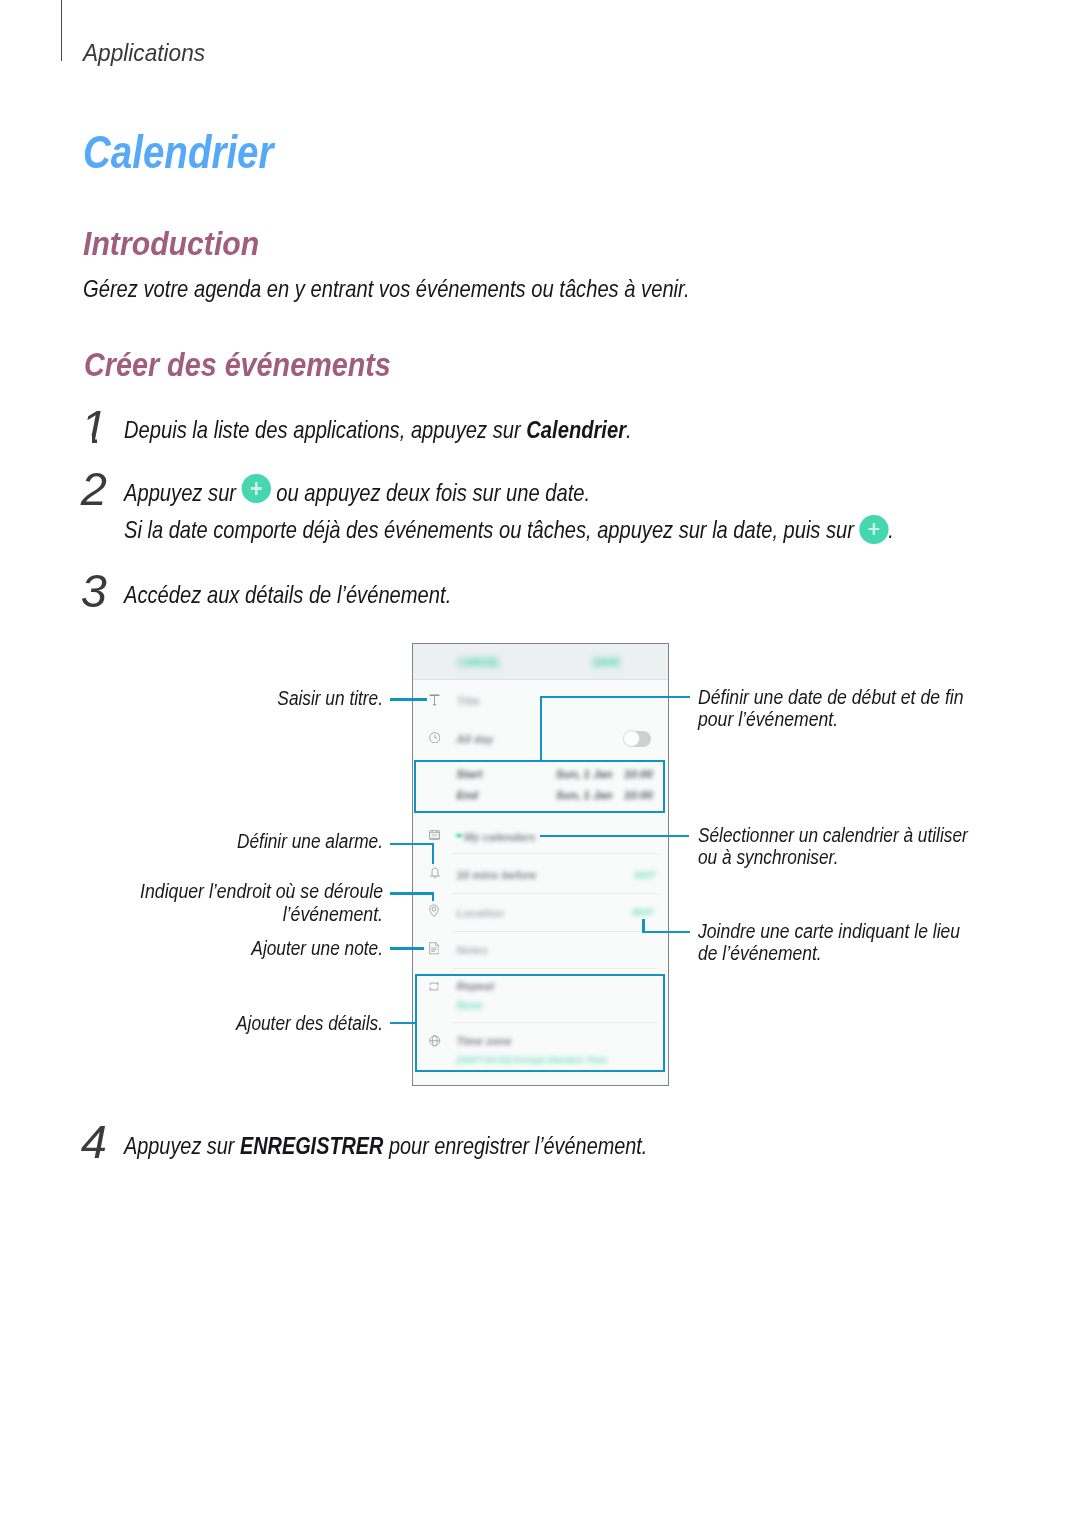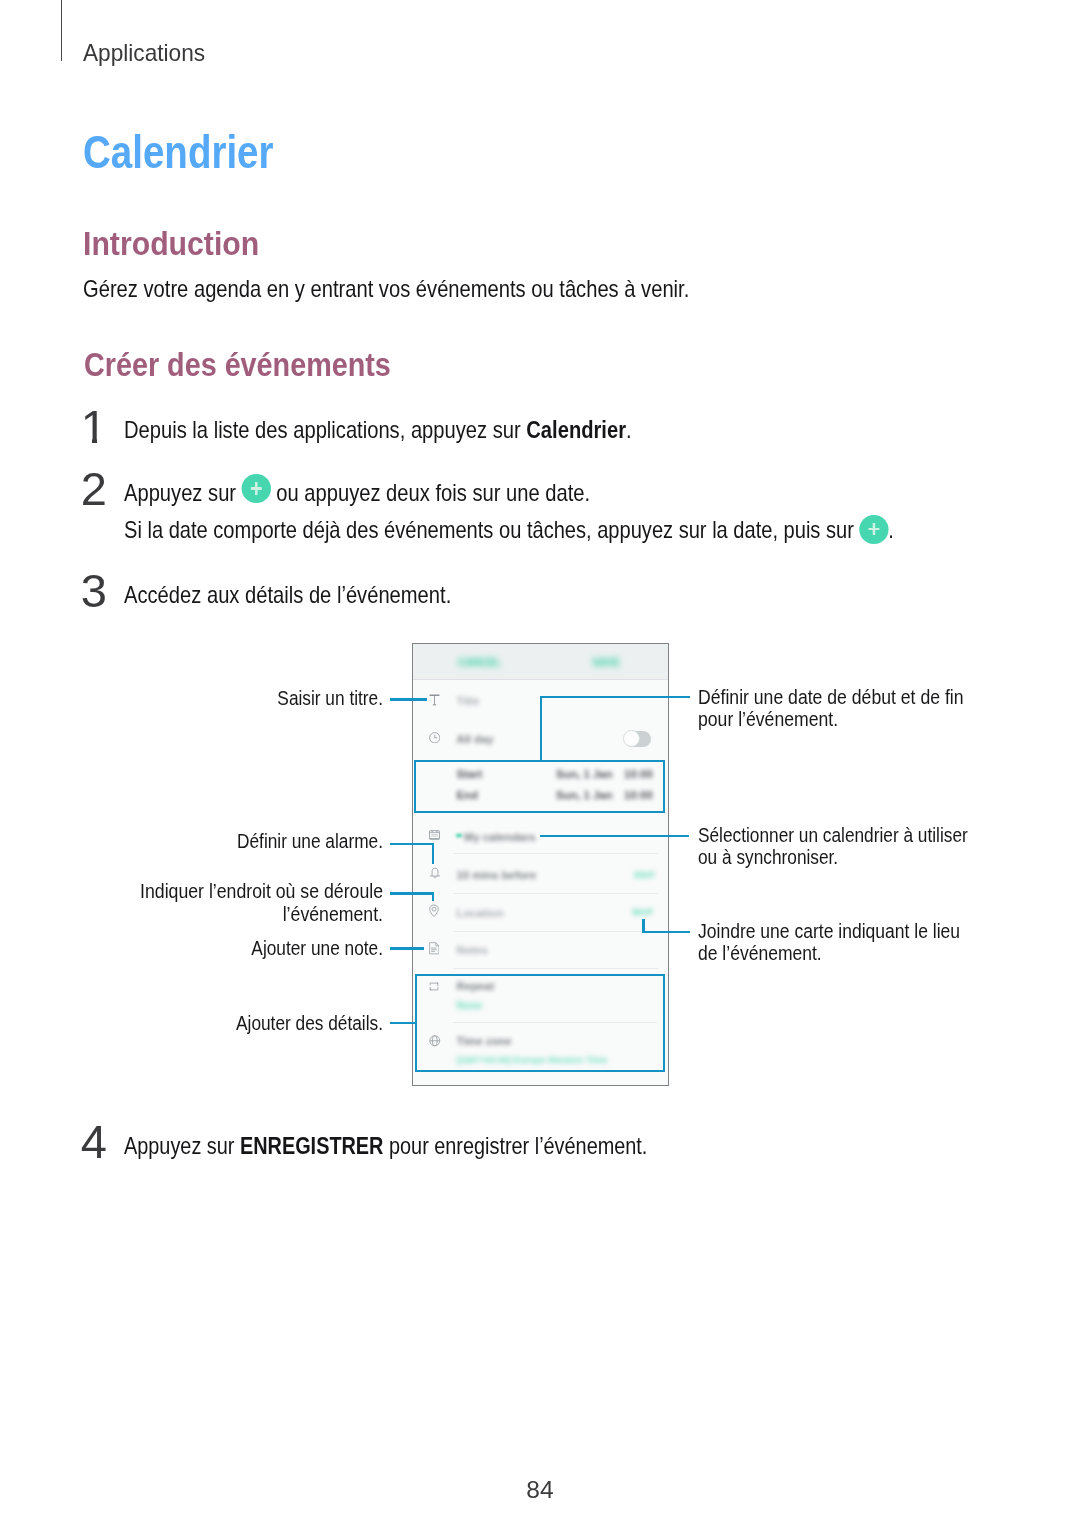--- a/index.html
+++ b/index.html
@@ -1,17 +1,17 @@
 <!DOCTYPE html>
 <html><head>
 <meta charset="utf-8">
 <style>
   html,body{margin:0;padding:0;}
   body{width:1080px;height:1527px;background:#fff;font-family:"Liberation Sans",sans-serif;}
-  .page{position:relative;width:1080px;height:1527px;overflow:hidden;}
+  .page{position:relative;width:1080px;height:1527px;overflow:hidden;font-style:italic;}
   .abs{position:absolute;}
   .rule{position:absolute;left:60.7px;top:0;width:1.2px;height:61.4px;background:#4b4b4d;}
   .sq{transform-origin:left top;white-space:nowrap;}
   .sec{position:absolute;left:83px;top:38.5px;font-size:24px;color:#38383a;transform:scaleX(0.943);}
   .ttl{position:absolute;left:82.5px;top:127.4px;font-size:45.5px;font-weight:bold;color:#55a9f7;transform:scaleX(0.8465);}
   .h2{position:absolute;font-size:33.4px;font-weight:bold;color:#a05d7c;}
   .body{font-size:24px;color:#161618;}
   .num{position:absolute;font-size:47px;color:#3b3b3d;text-align:right;transform-origin:right top;}
   .li{position:absolute;left:124px;font-size:24px;color:#161618;transform-origin:left top;white-space:nowrap;}
   b{font-weight:bold;}
@@ -215,14 +215,13 @@
   </div>
   <div class="cal-txt" style="left:697.5px;top:823.5px;width:340px;transform:scaleX(0.8595);">
     <div>Sélectionner un calendrier à utiliser</div>
     <div>ou à synchroniser.</div>
   </div>
   <div class="cal-txt" style="left:697.5px;top:919.5px;width:340px;transform:scaleX(0.872);">
     <div>Joindre une carte indiquant le lieu</div>
     <div>de l’événement.</div>
   </div>
 
-  <div class="pg">84</div>
 </div>
 
 </body></html>

